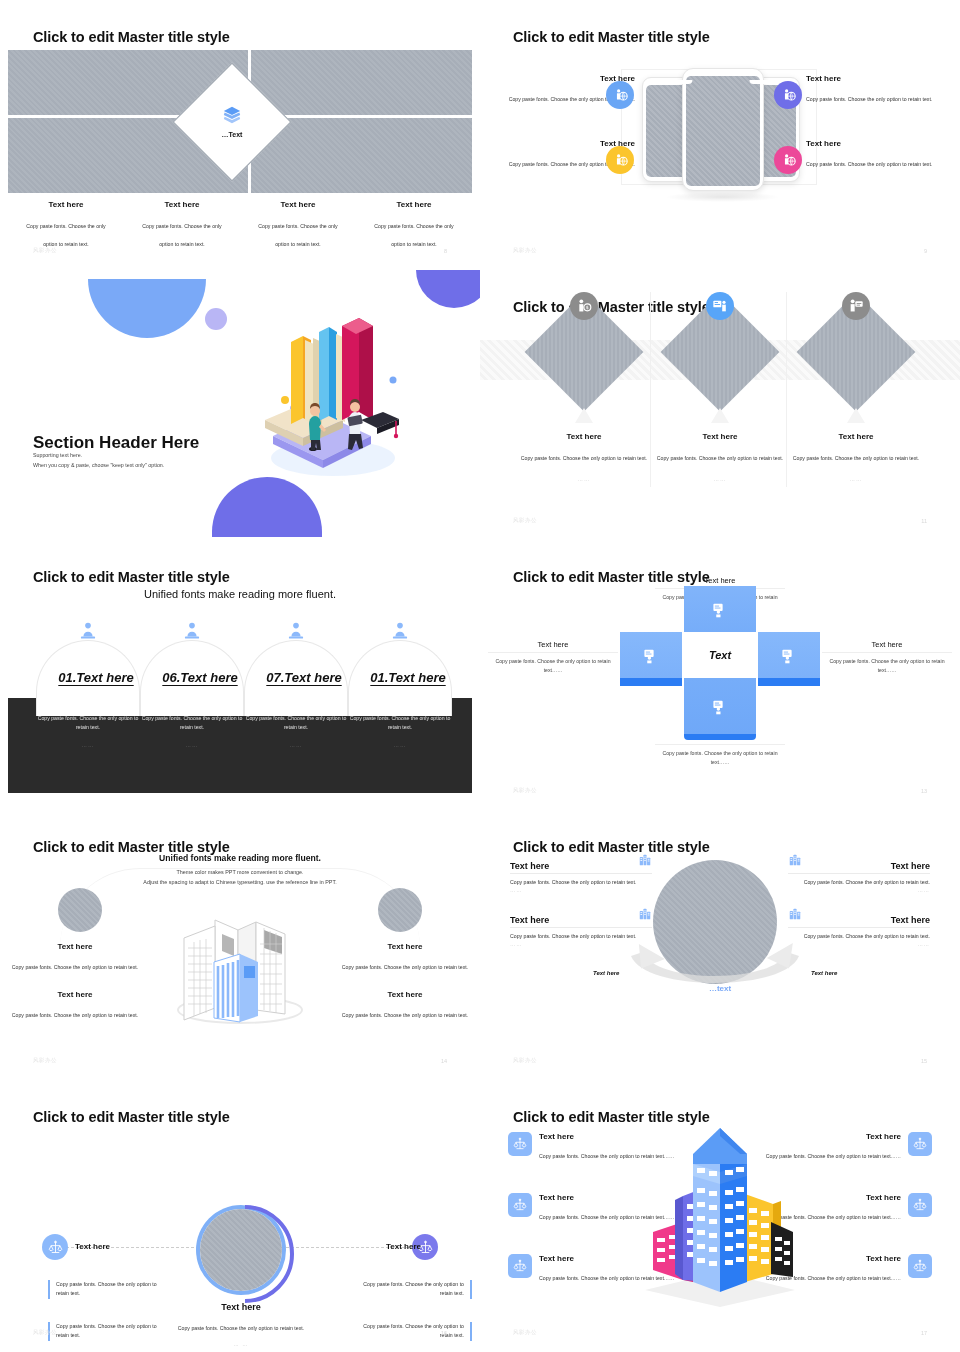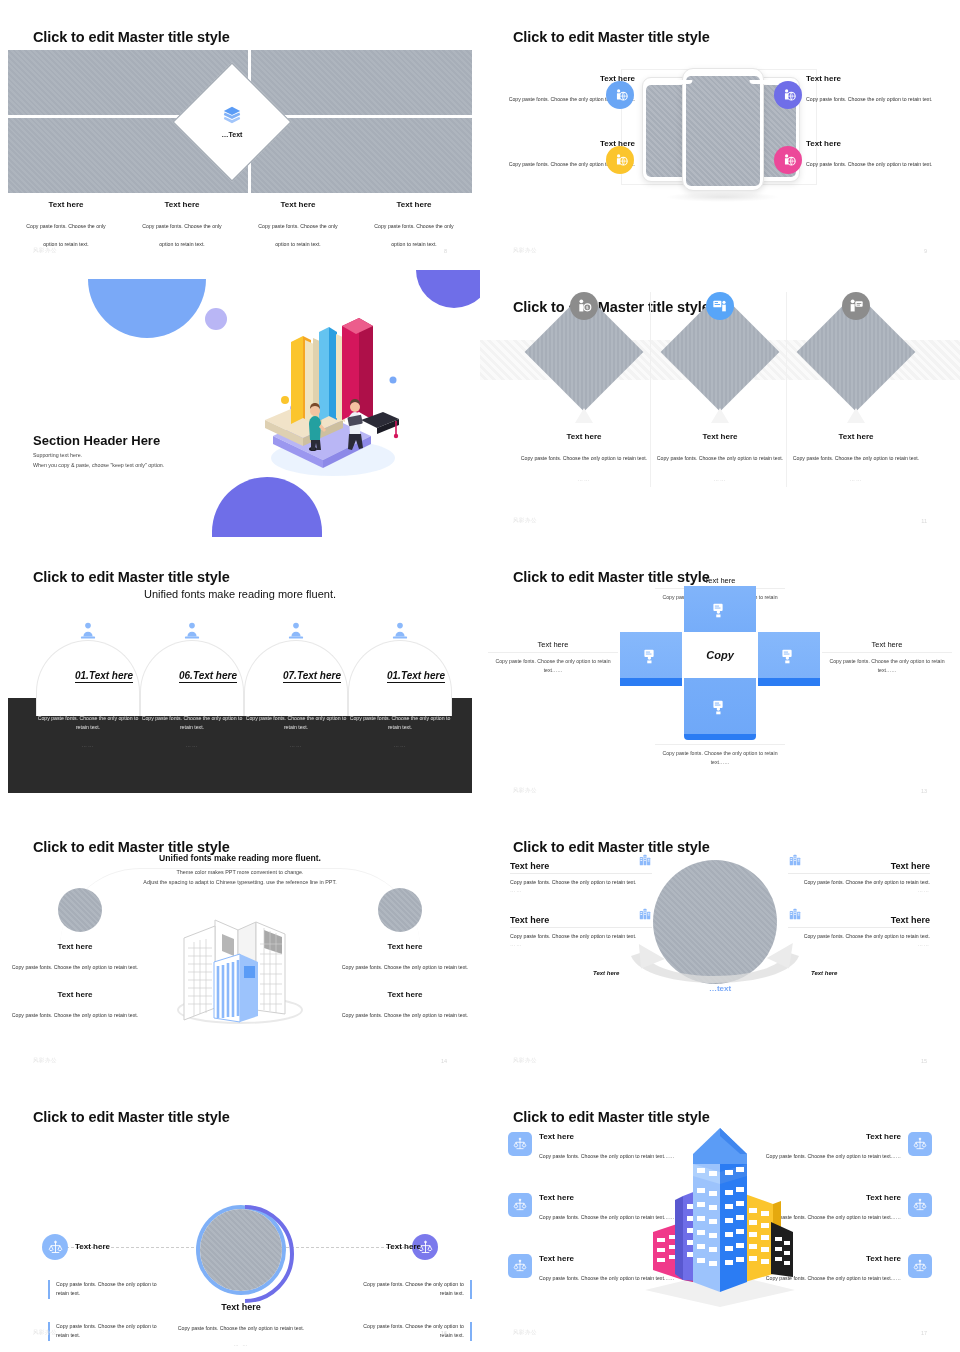--- a/index.html
+++ b/index.html
@@ -99,21 +99,21 @@
   .blob { position: absolute; }
   .blob-a { left: 88px; top: 9px; width: 118px; height: 59px; background: #7aa9f7; border-radius: 0 0 118px 118px; }
   .blob-b { left: 205px; top: 38px; width: 22px; height: 22px; background: #b9b6f5; border-radius: 50%; }
   .blob-c { right: -12px; top: 0px; width: 76px; height: 38px; background: #6f6ee8; border-radius: 0 0 76px 76px; }
   .blob-d { left: 212px; top: 207px; width: 110px; height: 60px; background: #6f6ee8; border-radius: 110px 110px 0 0; }
   .s3-num {
     position: absolute; left: 32px; top: 52px;
     font-size: 63px; font-weight: 300; color: #7fb0f7; letter-spacing: -2px;
     font-family: "DejaVu Sans", sans-serif;
   }
-  .s3-head { position: absolute; left: 33px; top: 163px; font-size: 13px; font-weight: bold; color: #111; }
+  .s3-head { position: absolute; left: 33px; top: 163px; font-size: 17px; font-weight: bold; color: #111; }
   .s3-sub { position: absolute; left: 33px; top: 180px; font-size: 5.3px; color: #444; line-height: 1.9; }
   .s3-art { position: absolute; left: 243px; top: 38px; width: 168px; height: 185px; }
 
   
   .s4-stripe {
     position: absolute; left: 0; top: 70px; width: 480px; height: 40px;
     background: repeating-linear-gradient(45deg,#fafafa 0 3px,#f3f3f3 3px 6px);
   }
   .s4-vline { position: absolute; top: 22px; width: 1px; height: 195px; background: #f0f0f0; }
   .s4-col { position: absolute; top: 20px; width: 160px; text-align: center; }
@@ -141,22 +141,22 @@
   }
   .s5-dark { position: absolute; left: 8px; top: 158px; width: 464px; height: 95px; background: #2b2b2b; }
   .s5-col { position: absolute; top: 86px; width: 104px; text-align: center; }
   .s5-dome {
     position: absolute; left: 0; top: 14px; width: 104px; height: 76px;
     border: 1px solid #e8e8e8; border-bottom: none; border-radius: 104px 104px 0 0;
     background: #fff;
   }
   .s5-pic { position: absolute; left: 50%; margin-left: -10px; top: -5px; width: 20px; height: 20px; z-index: 3; }
   .s5-num {
-    position: absolute; left: 16px; top: 44px; width: 104px; z-index: 4;
-    font-size: 10px; font-weight: bold; font-style: italic; color: #111;
+    position: absolute; left: 8px; top: 44px; width: 104px; z-index: 4;
+    font-size: 13px; font-weight: bold; font-style: italic; color: #111;
     text-decoration: underline; text-underline-offset: 3px;
   }
   .s5-body { position: absolute; left: 0; top: 88px; width: 104px; color: #e8e8e8; }
   .s5-body .p-sm { color: #e3e3e3; }
   .s5-body .dots { color: #7d7d7d; }
 
   
   .cross-center {
     position: absolute; left: 202px; top: 92px; width: 76px; height: 46px;
     background: #fff; display: flex; align-items: center; justify-content: center;
@@ -590,21 +590,21 @@
     </div>
     <div class="cr cr-down">
       <svg width="17" height="17" viewBox="0 0 24 24" fill="#fff">
           <rect x="2" y="4" width="13" height="10" rx="1.3"></rect>
           <rect x="4" y="6.5" width="6" height="1.3" fill="#76adf9"></rect>
           <rect x="4" y="9.3" width="8" height="1.3" fill="#76adf9"></rect>
           <circle cx="9" cy="15.5" r="2.4"></circle>
           <path d="M6 19h6v4H6z"></path>
         </svg>
     </div>
-    <div class="cross-center">Copy</div>
+    <div class="cross-center">Text</div>
 
     <div class="footer-brand">风影办公</div>
     <div class="footer-page">13</div>
   </div>
 
   <div class="slide">
     <div class="stitle">Click to edit Master title style</div>
     <div class="s7-arc"></div>
     <div class="s7-lead1">Unified fonts make reading more fluent.</div>
     <div class="s7-lead2">

